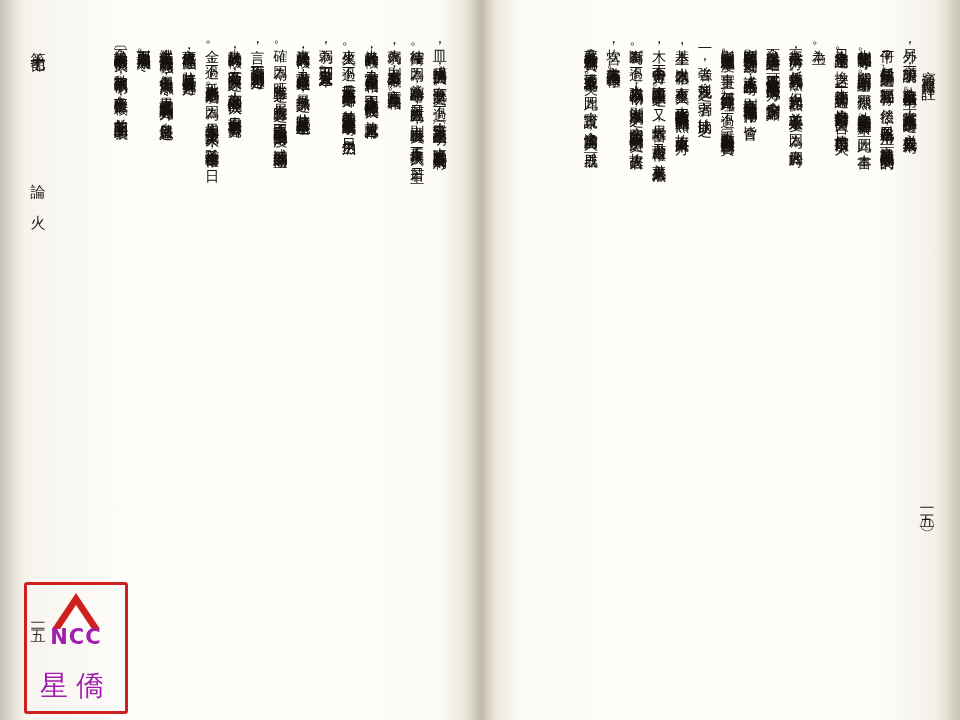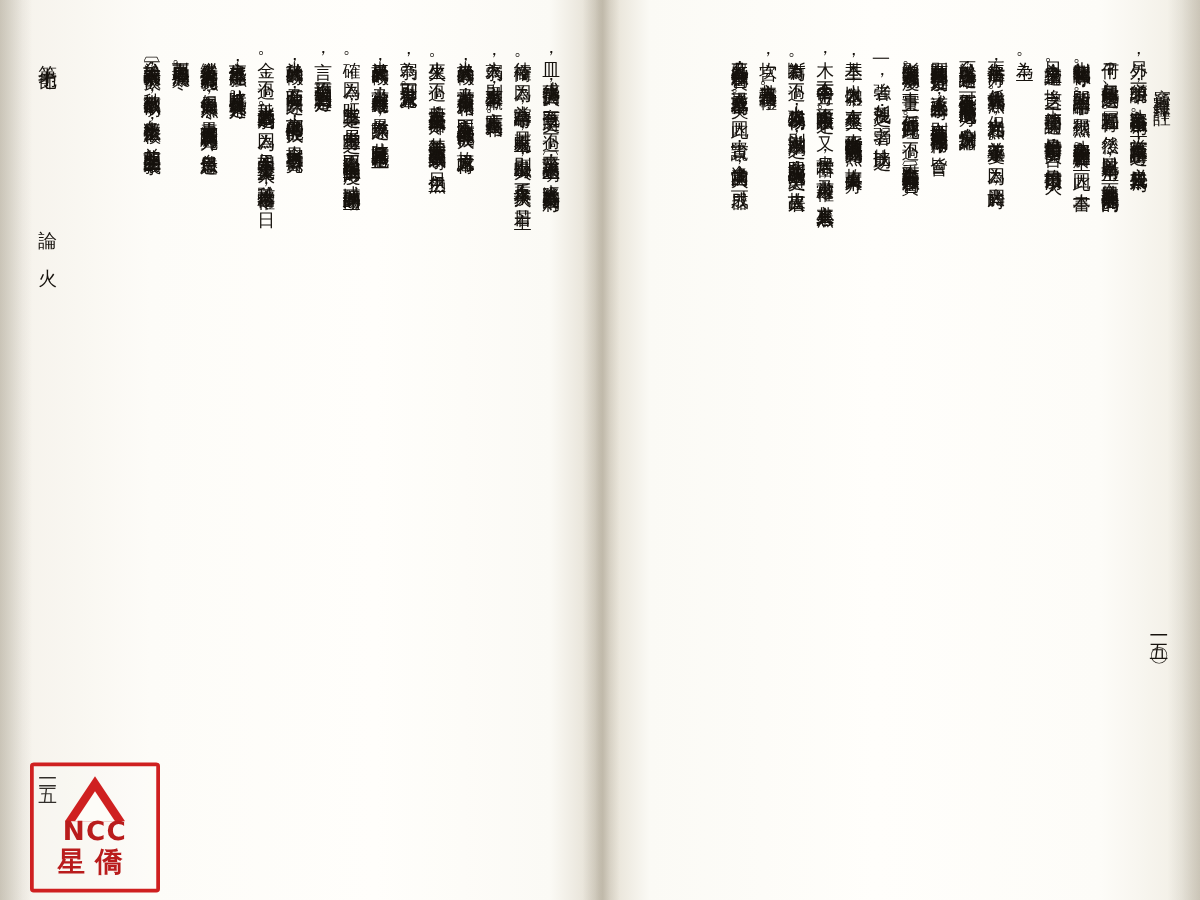--- a/index.html
+++ b/index.html
@@ -123,25 +123,25 @@
     letter-spacing: 3px;
     color: #16120d;
   }
 
   
   .stamp {
     position: absolute;
     left: 24px;
     bottom: 6px;
     width: 104px;
-    height: 104px;
+    height: 132px;
     border: 3px solid #cf2020;
     border-radius: 3px;
     box-sizing: border-box;
-    color: #b91c1c;
+    color: #a21caf;
     background: rgba(255,255,255,0.12);
   }
   .stamp .tri {
     position: absolute;
     left: 50%;
     top: 8px;
     transform: translateX(-50%);
     width: 0; height: 0;
     border-left: 24px solid transparent;
     border-right: 24px solid transparent;
@@ -175,22 +175,22 @@
     font-size: 21px;
     font-weight: bold;
     font-family: "DejaVu Sans", "Liberation Sans", sans-serif;
     letter-spacing: 1px;
   }
   .stamp .cn {
     position: absolute;
     left: 0; right: 0;
     bottom: 6px;
     text-align: center;
-    font-size: 22px;
-    font-weight: bold;
+    font-size: 28px;
+    font-weight: normal;
     font-family: "DejaVu Serif", "Liberation Serif", serif;
     letter-spacing: 8px;
   }
 </style>
 </head>
 <body>
 
 <div id="page">
   <div class="paper"></div>
 

